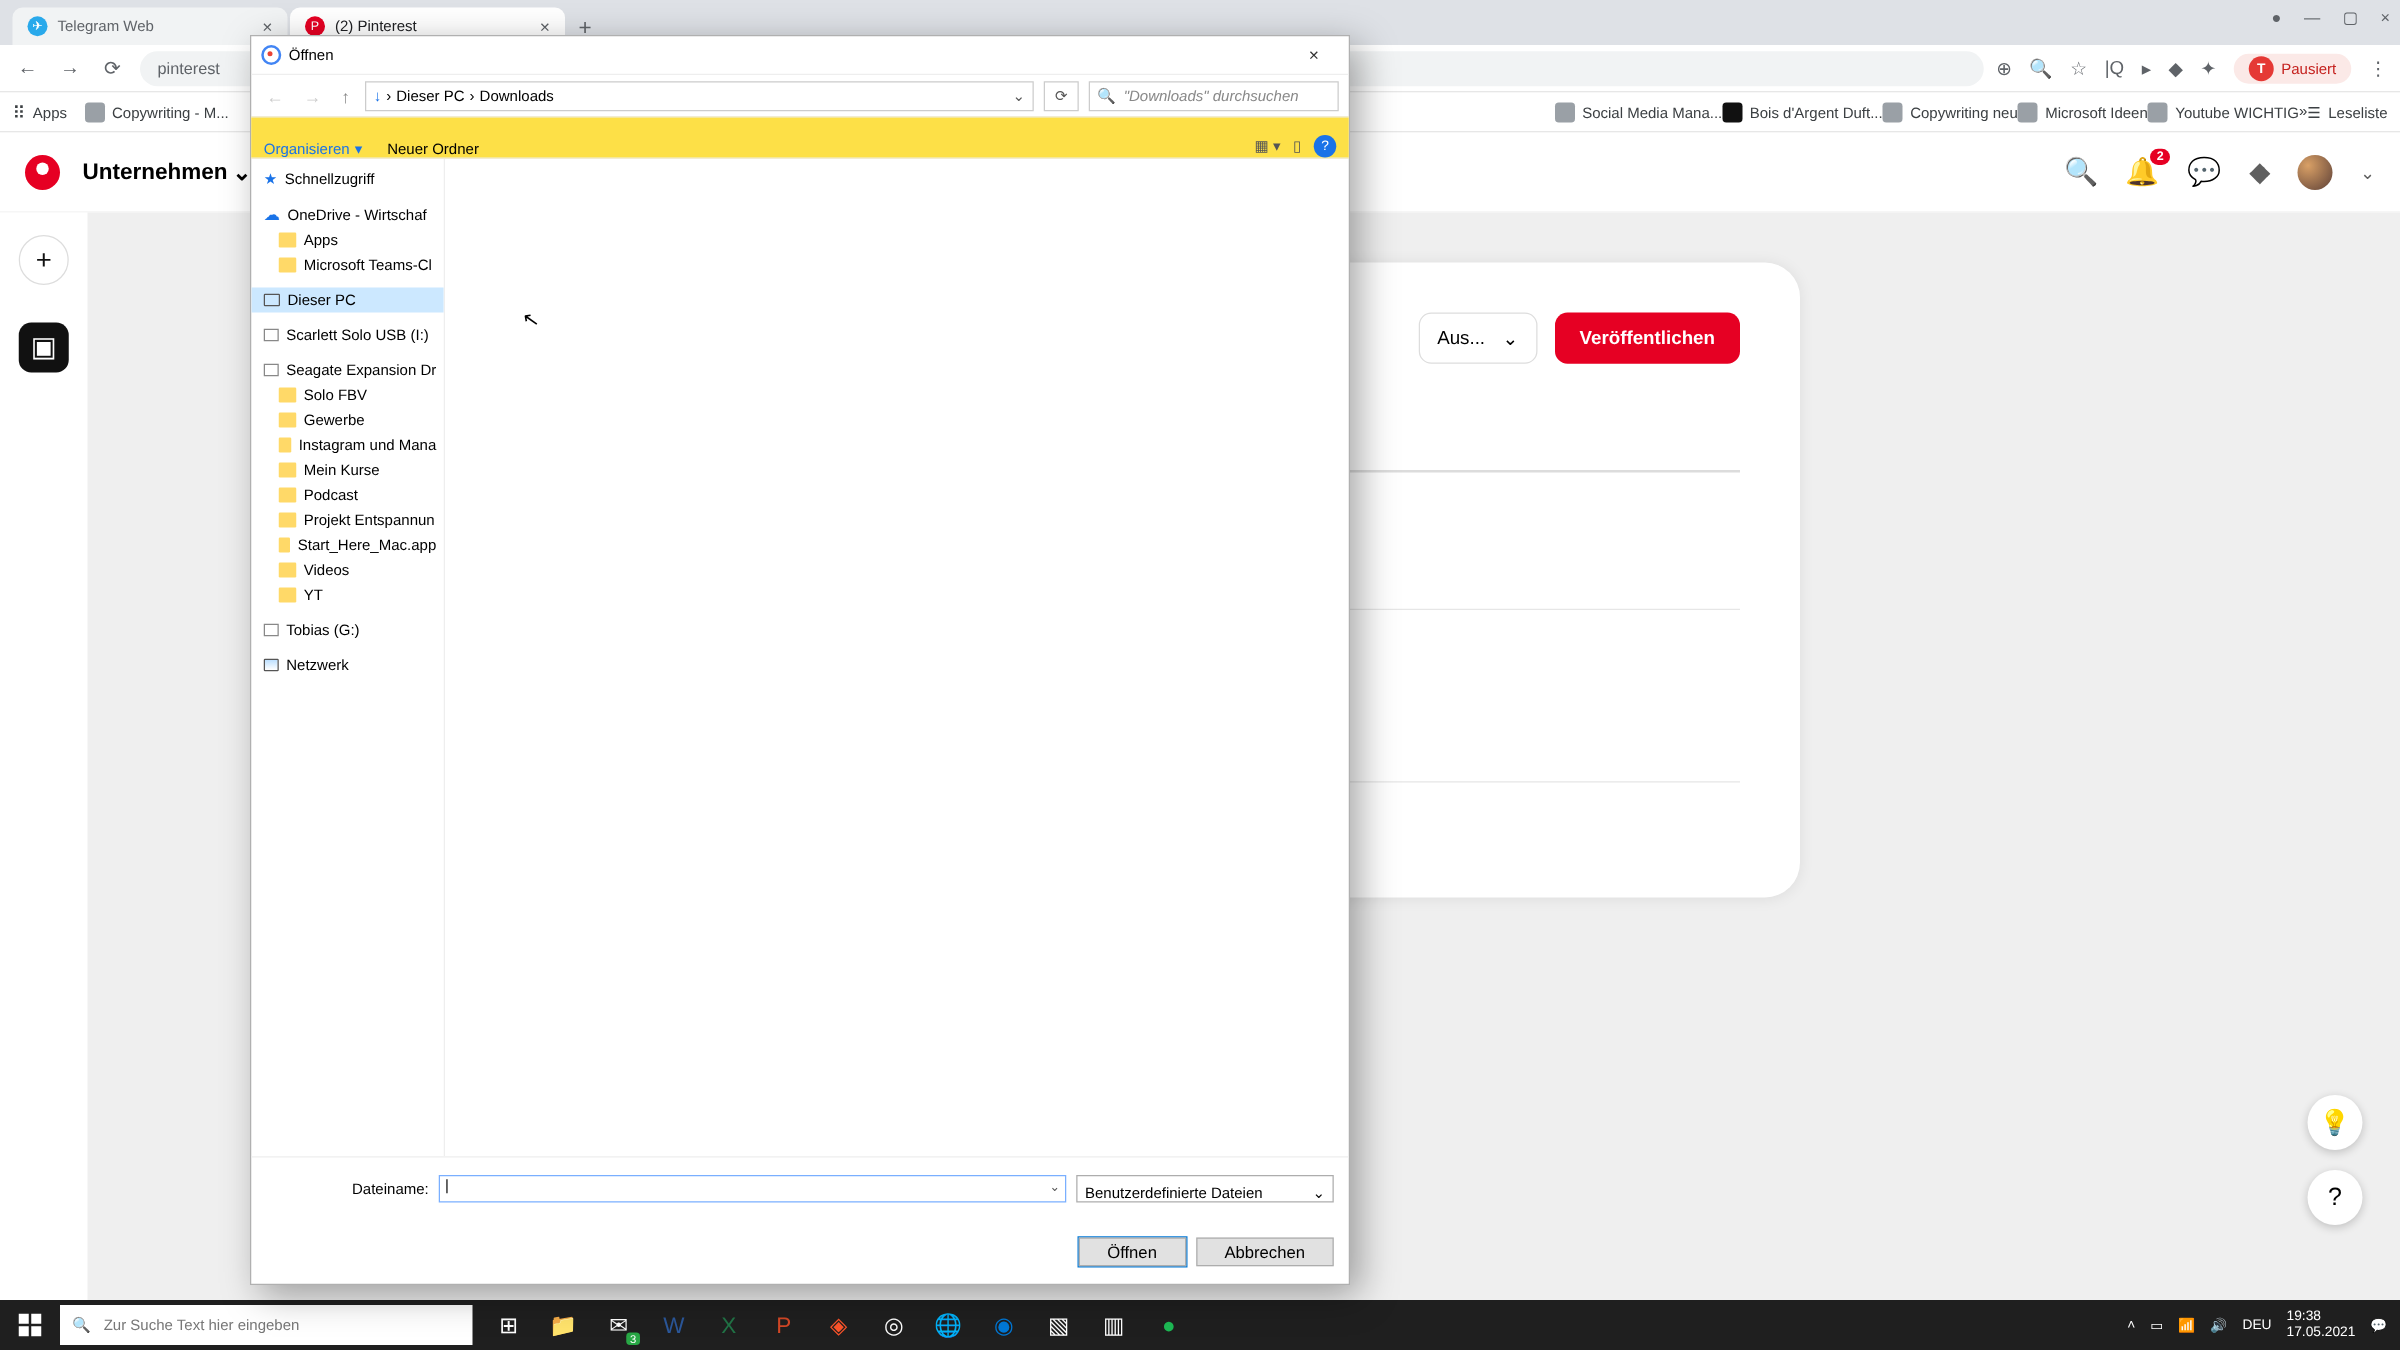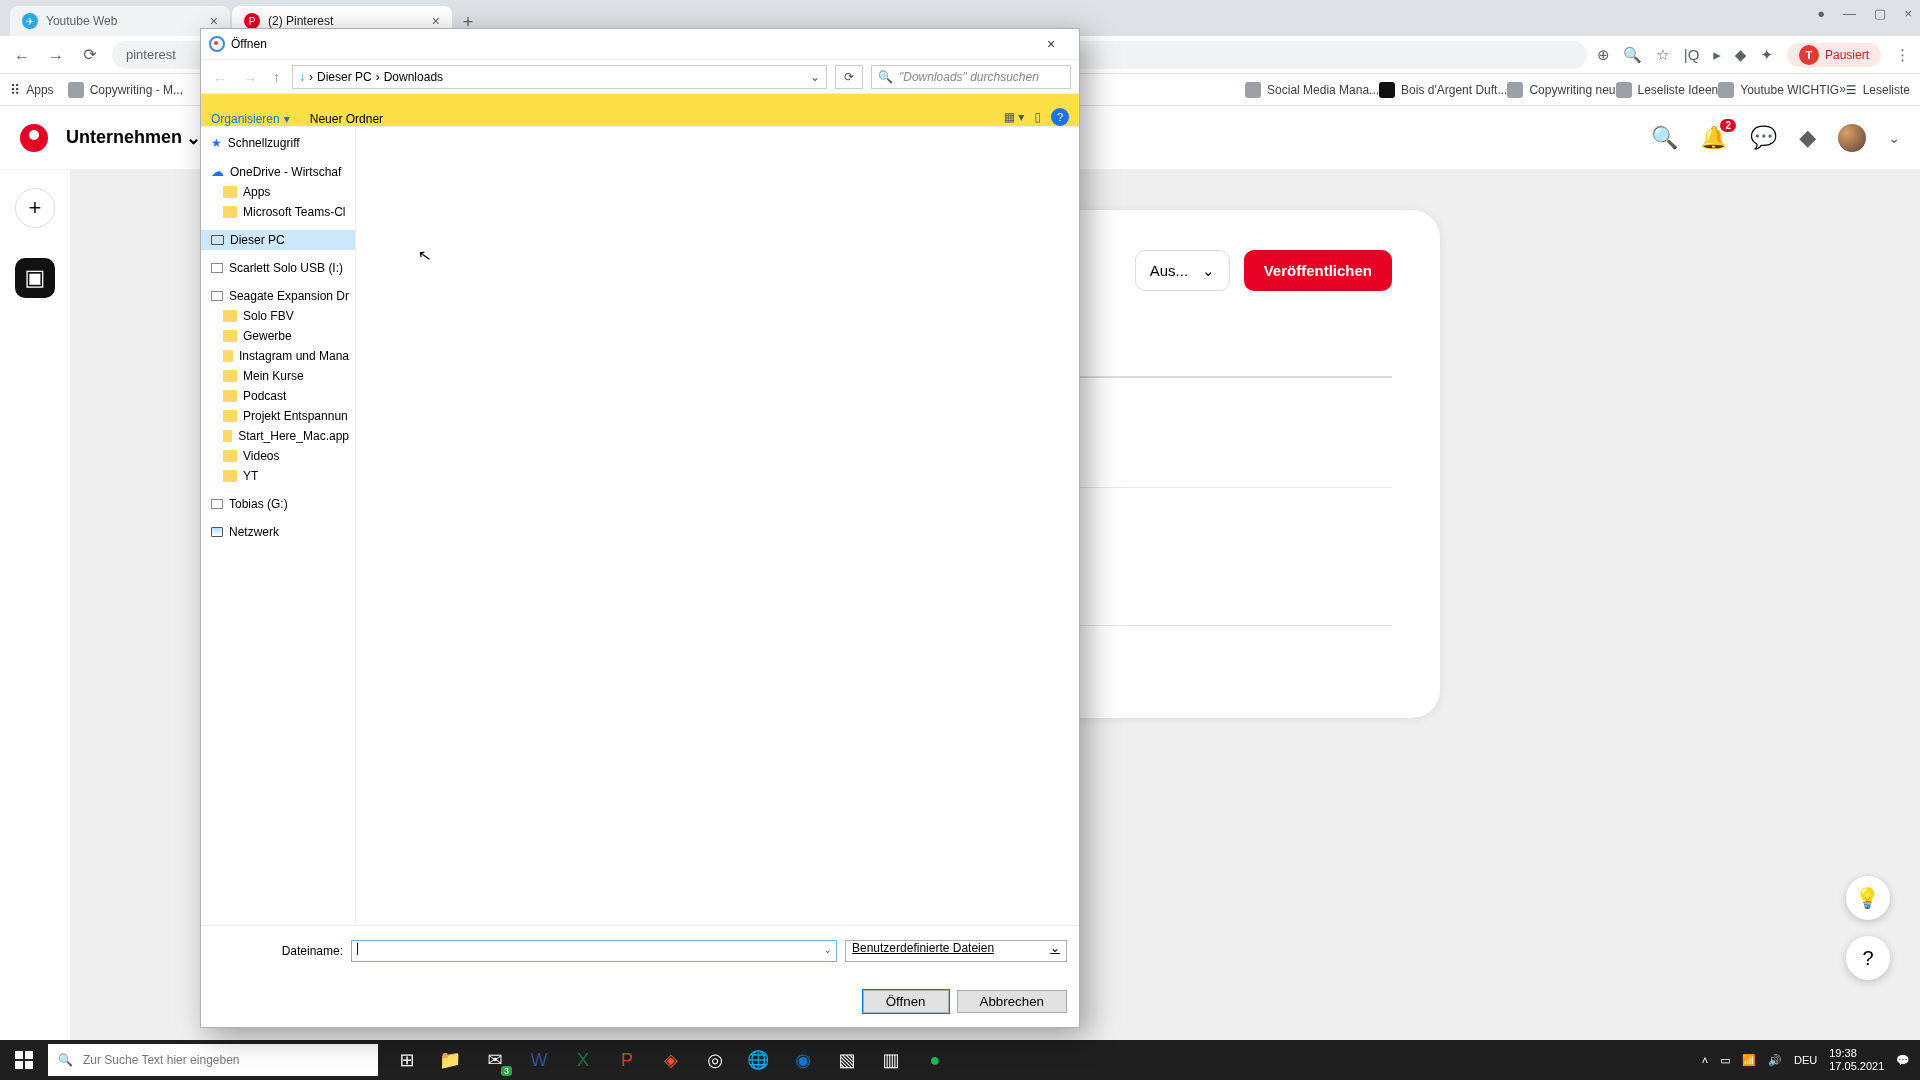--- a/index.html
+++ b/index.html
@@ -93,21 +93,21 @@
 .fd-content { flex: 1; position: relative; font-size: 12px; color: #555;}
 .fd-loading { position: absolute; top: 14px; left: 50%; transform: translateX(-50%); }
 .fd-scroll { position: absolute; right: 0; top: 0; width: 12px; height: 78%; background: #f0f0f0;}
 .fd-scroll::after { content:""; position:absolute; top:0; width:100%; height:100px; background:#c1c1c1;}
 
 .fd-footer { border-top: 1px solid #eee; padding: 14px 12px; font-size: 12px;}
 .fd-row1 { display: flex; align-items: center; gap: 8px; margin-bottom: 28px;}
 .fd-label { text-align: right; width: 130px;}
 .fd-input { flex: 1; border: 1px solid #7aafff; height: 22px; padding: 0 4px; position: relative;}
 .fd-input .caret2 { position: absolute; right: 4px; top: 3px; color: #555; font-size: 10px;}
-.fd-type { width: 222px; border: 1px solid #adadad; height: 22px; padding: 0 6px; display:flex; align-items:flex-start; justify-content:space-between;text-decoration:underline;}
+.fd-type { width: 206px; border: 1px solid #adadad; height: 22px; padding: 0 6px; display:flex; align-items:flex-end; justify-content:space-between;}
 .fd-row2 { display: flex; justify-content: flex-end; gap: 8px;}
 .fd-btn { border: 1px solid #adadad; padding: 3px 22px; background: #e1e1e1;}
 .fd-btn.primary { box-shadow: 0 0 0 1px #0078d7; }
 
 
 .cursor { position: absolute; left: 418px; top: 246px; z-index: 200; font-size: 16px; color: #000; transform: rotate(-10deg);}
 
 
 .taskbar { position: absolute; bottom: 0; left: 0; right: 0; height: 40px; background: #1f1f1f; display: flex; align-items: center; color: #fff; font-size: 12px;}
 .start { width: 48px; height: 100%; display:flex; align-items:center; justify-content:center;}
@@ -120,21 +120,21 @@
 .tb-badge::after { content: attr(data-n); position:absolute; bottom:4px; right:4px; background:#28a745; color:#fff; font-size:9px; padding:0 3px; border-radius:3px;}
 .tray { margin-left: auto; display:flex; align-items:center; gap: 12px; padding-right: 10px; font-size: 11px;}
 .clock { line-height: 1.2;}
 </style>
 </head>
 <body>
 
 <div class="browser-tabs">
   <div class="tab">
     <span class="favicon" style="background:#29a9eb;color:#fff">✈</span>
-    <span>Youtube Web</span>
+    <span>Telegram Web</span>
     <span class="close-x">×</span>
   </div>
   <div class="tab active">
     <span class="favicon" style="background:#e60023;color:#fff">P</span>
     <span>(2) Pinterest</span>
     <span class="close-x">×</span>
   </div>
   <div class="newtab">+</div>
   <div class="win-controls">
     <span>●</span>
@@ -184,21 +184,21 @@
     <div class="bm">
         <span class="ico" style="background:#111"></span>
         <span>Bois d'Argent Duft...</span>
       </div>
     <div class="bm">
         <span class="ico"></span>
         <span>Copywriting neu</span>
       </div>
     <div class="bm">
         <span class="ico"></span>
-        <span>Leseliste Ideen</span>
+        <span>Microsoft Ideen</span>
       </div>
     <div class="bm">
         <span class="ico"></span>
         <span>Youtube WICHTIG</span>
       </div>
     <span>»</span>
     <div class="bm">
         <span>☰</span>
         <span>Leseliste</span>
       </div>

